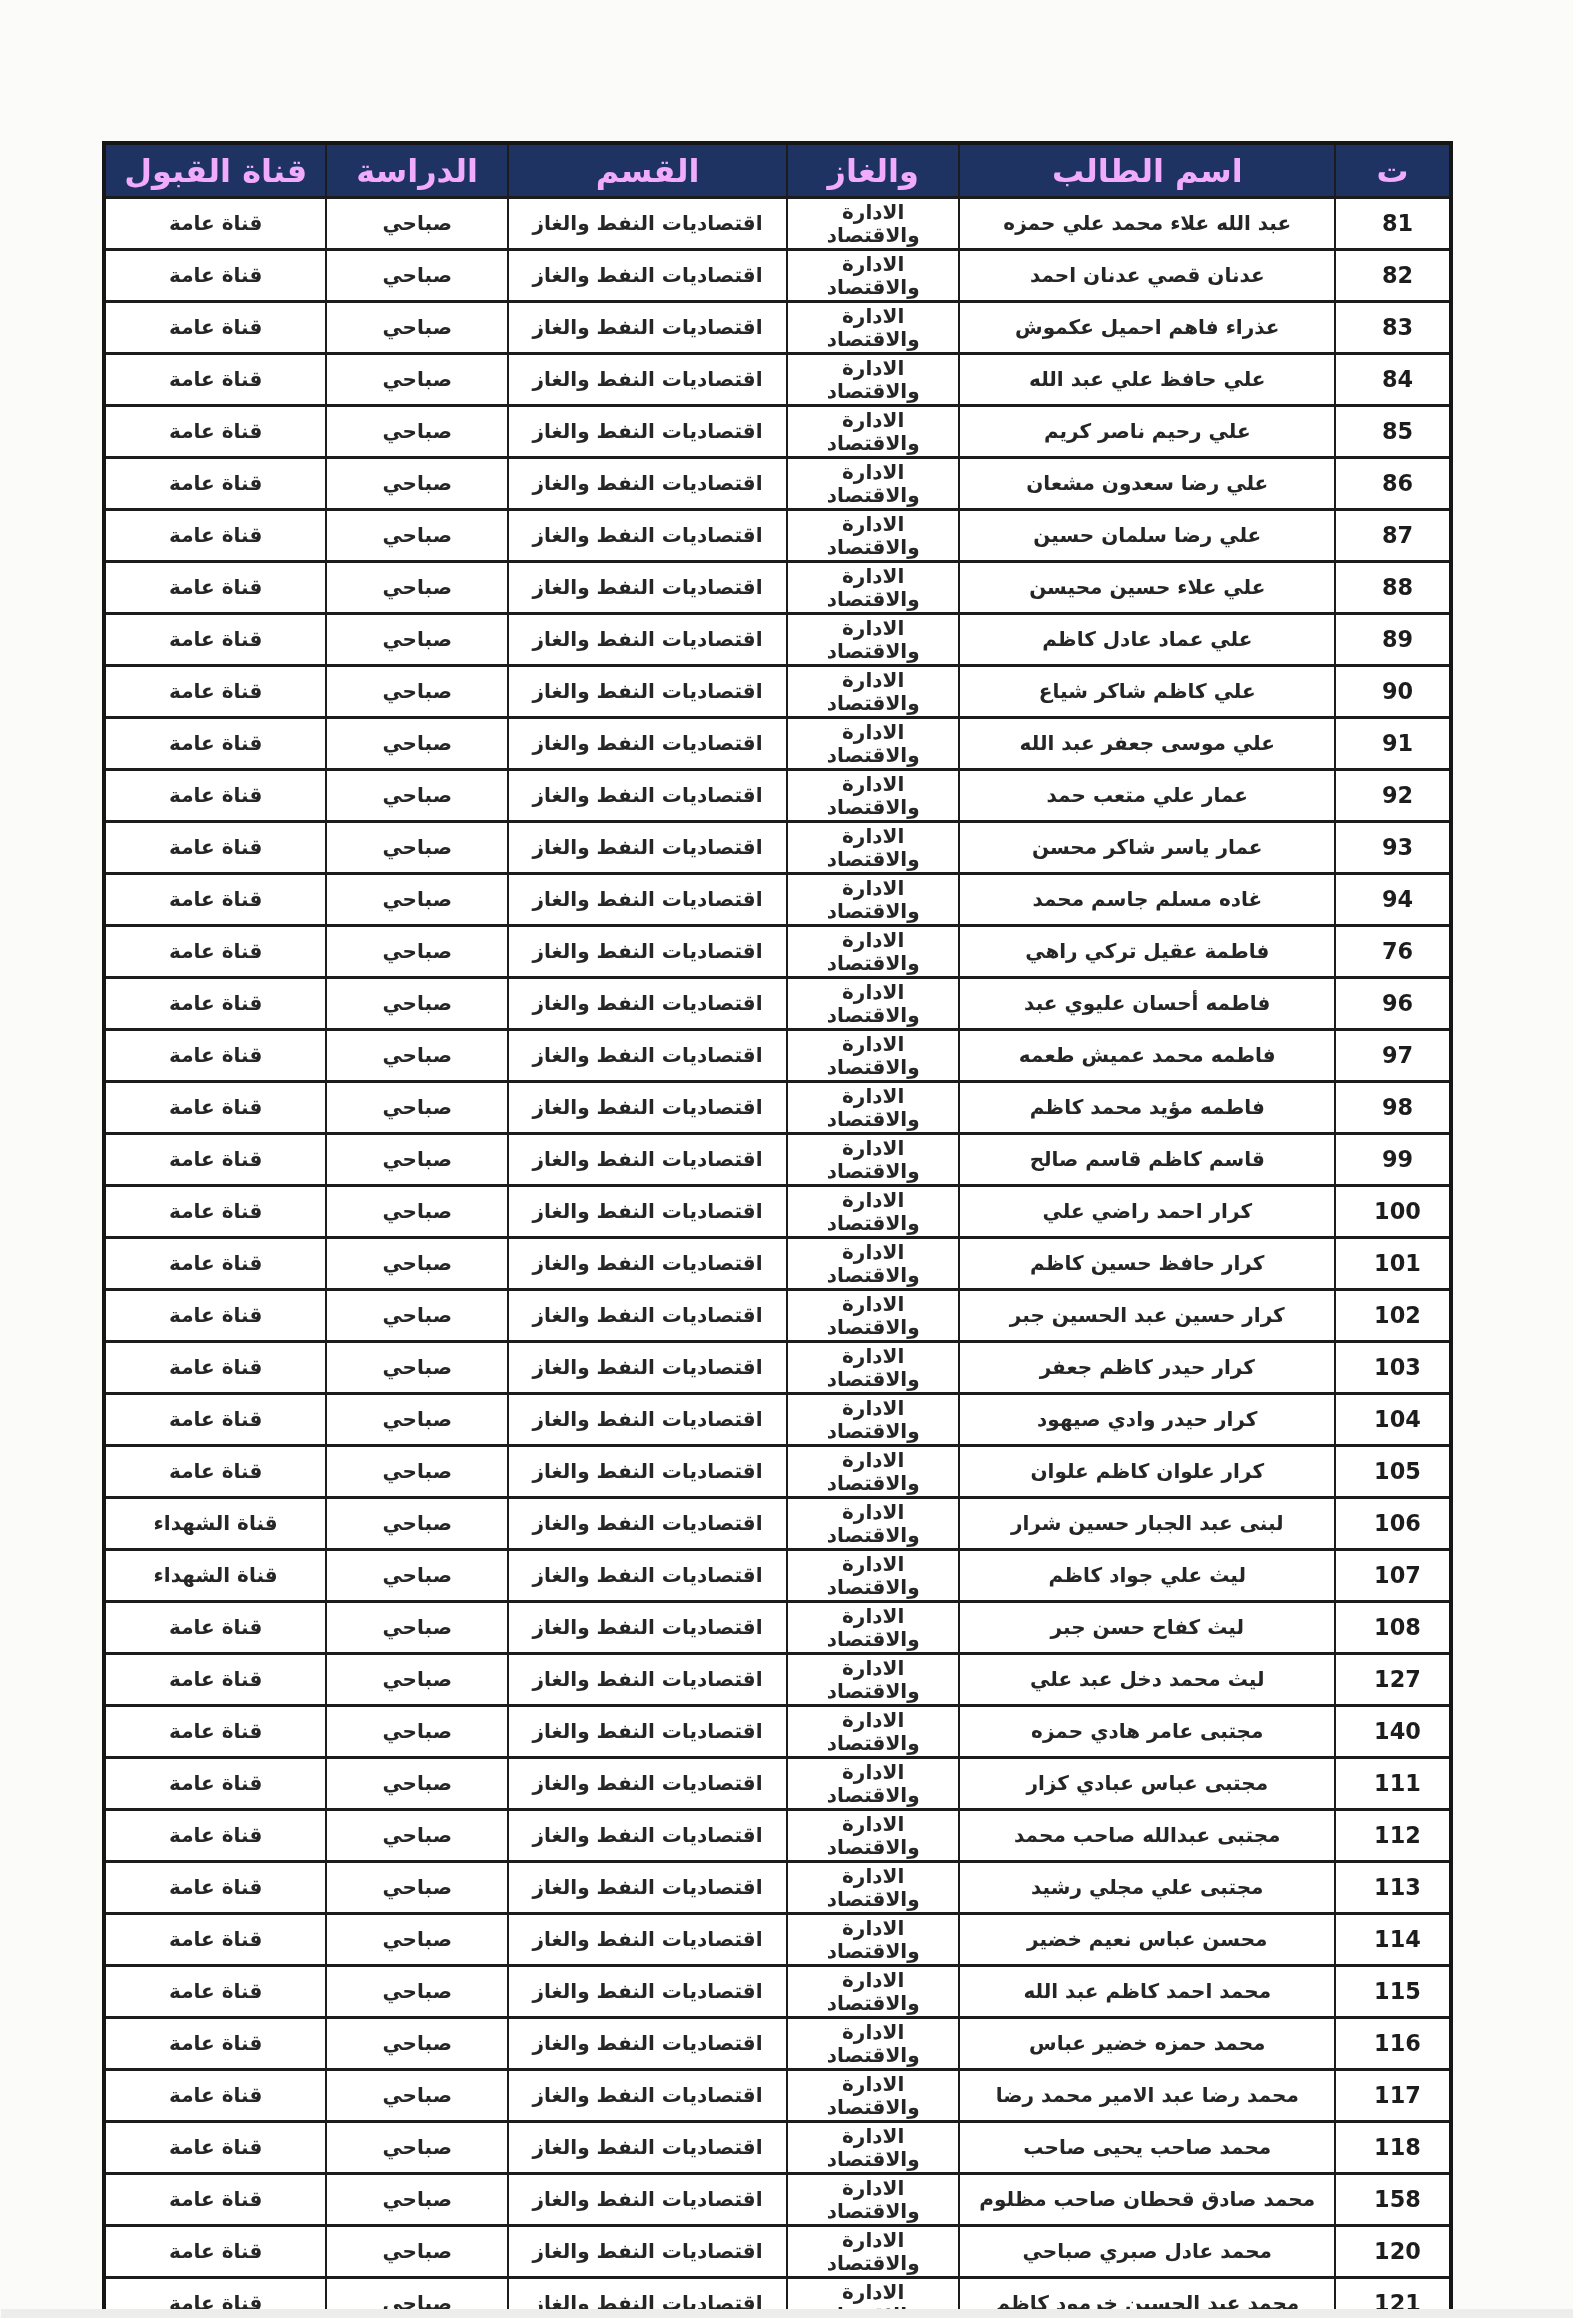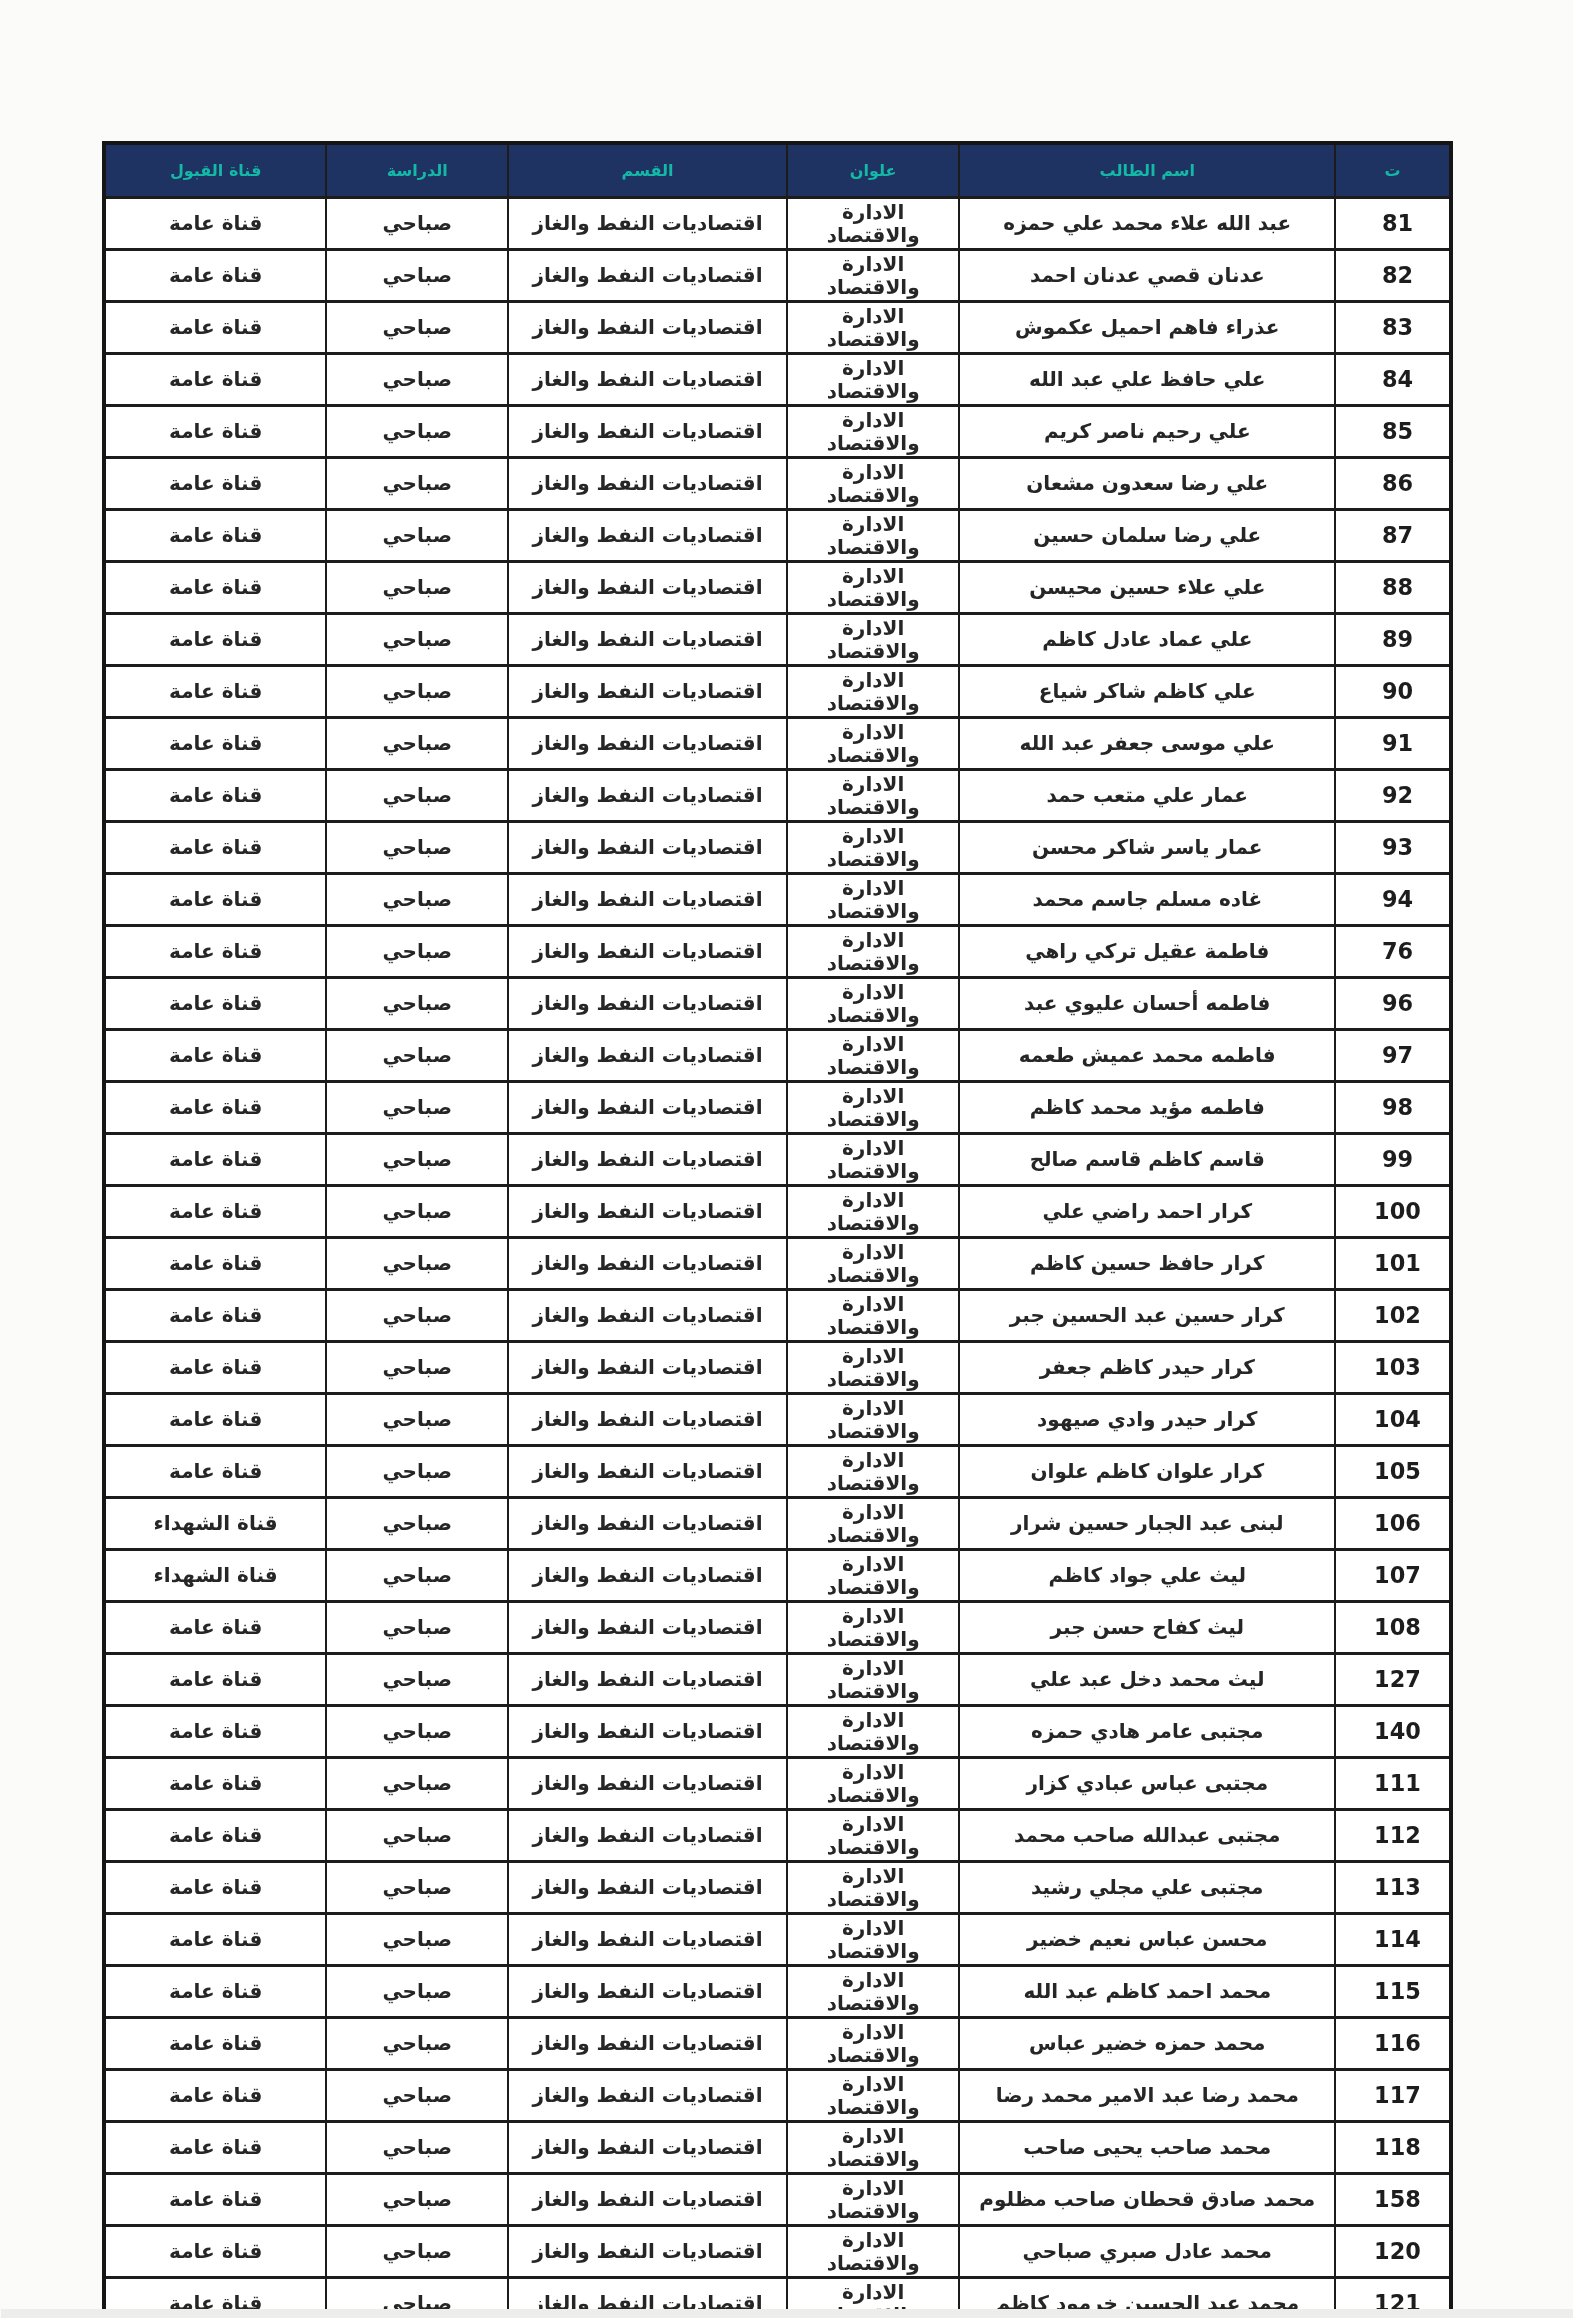--- a/index.html
+++ b/index.html
@@ -33,22 +33,22 @@
     border-top-width: 3.1px;
     border-bottom-width: 3.1px;
     text-align: center;
     vertical-align: middle;
     font-weight: 700;
     padding: 1.5px 6.2px;
     overflow: hidden;
   }
   table.students th {
     background: #1f3363;
-    color: #14b8a6;
-    font-size: 16px;
+    color: #f0abfc;
+    font-size: 32px;
     height: 48px;
     letter-spacing: 0.4px;
   }
   table.students td {
     color: #262626;
     font-size: 20px;
     height: 42px;
     line-height: 1.15;
   }
   table.students td.num-cell {
@@ -81,21 +81,21 @@
       <col class="c-name">
       <col class="c-college">
       <col class="c-dept">
       <col class="c-study">
       <col class="c-channel">
     </colgroup>
     <thead>
       <tr>
         <th>ت</th>
         <th>اسم الطالب</th>
-        <th>علوان</th>
+        <th>والغاز</th>
         <th>القسم</th>
         <th>الدراسة</th>
         <th>قناة القبول</th>
       </tr>
     </thead>
     <tbody>
   <tr>
     <td class="num-cell">81</td>
     <td>عبد الله علاء محمد علي حمزه</td>
     <td>الادارة والاقتصاد</td>

